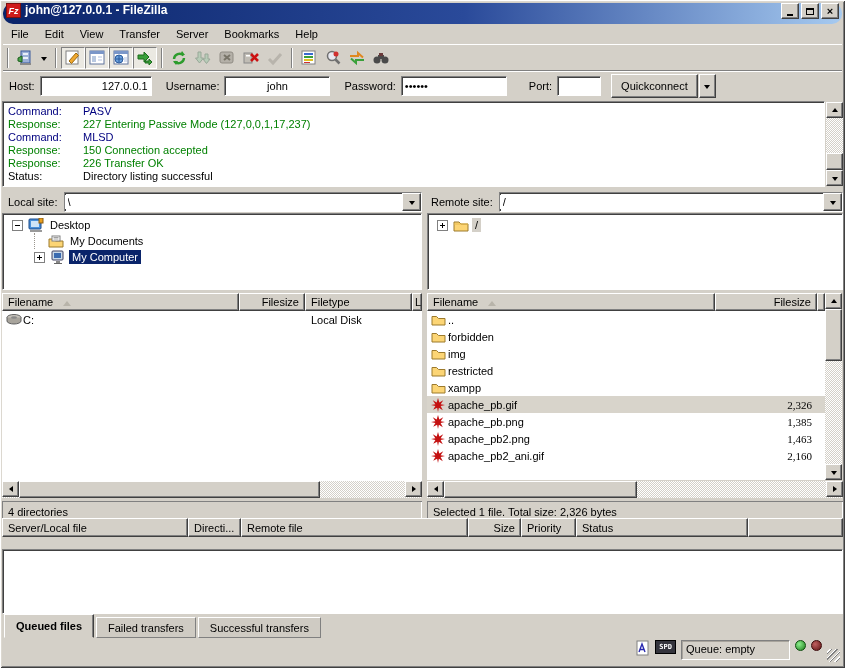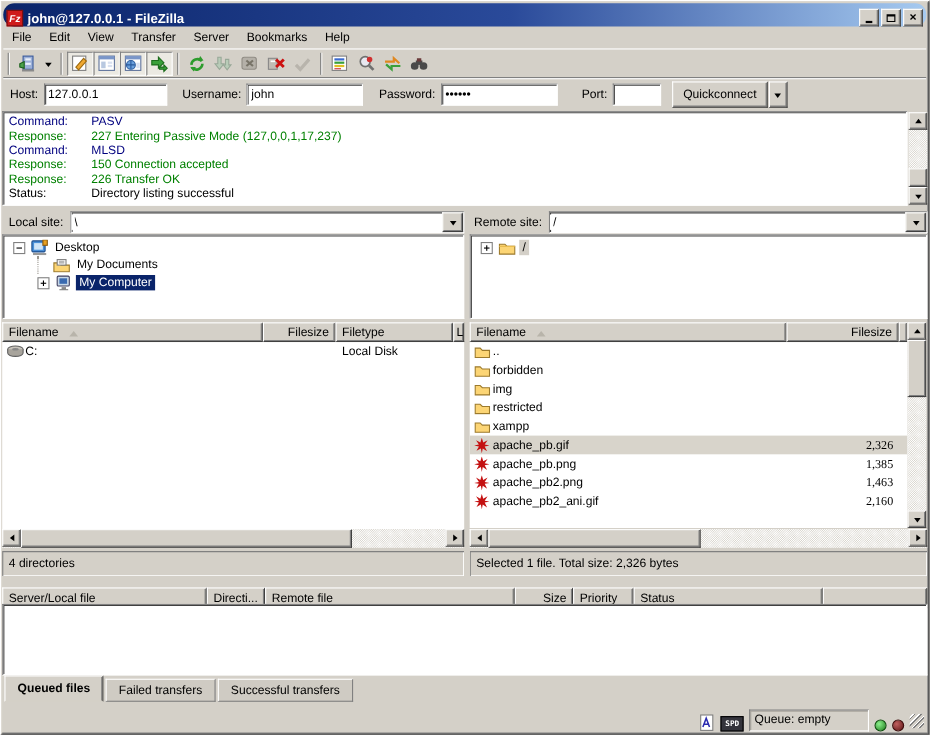--- a/index.html
+++ b/index.html
@@ -3,21 +3,21 @@
 <meta charset="utf-8">
 <style>
   html,body{margin:0;padding:0;background:#808080;}
   .win{position:relative;width:845px;height:668px;background:#d4d0c8;
        font-family:"Liberation Sans","DejaVu Sans",sans-serif;font-size:11px;color:#000;
        overflow:hidden;
        box-shadow:inset 1px 1px 0 #fff, inset -1px -1px 0 #404040, inset 2px 2px 0 #dcd8d0, inset -2px -2px 0 #808080;}
   
   .titlebar{position:absolute;left:3px;top:3px;right:3px;height:21px;
             background:linear-gradient(90deg,#0a246a 0%,#2a4a9a 55%,#a6caf0 100%);
-            display:flex;align-items:flex-end;padding:0 3px;border-radius:10px;}
+            display:flex;align-items:flex-start;padding:0 3px;border-radius:10px;}
   .app-logo{width:15px;height:15px;background:#cf1b1b;color:#fff;font-weight:bold;font-size:9px;
             display:flex;align-items:center;justify-content:center;margin-right:4px;border:1px solid #7d0f0f;box-sizing:border-box;font-style:italic;}
   .title-text{color:#fff;font-weight:bold;font-size:12px;flex:1;white-space:nowrap;}
   .winbtns{display:flex;gap:2px;}
   .wbtn{width:16px;height:14px;background:#d4d0c8;border:1px solid;border-color:#fff #404040 #404040 #fff;
         box-shadow:inset -1px -1px 0 #808080;display:flex;align-items:center;justify-content:center;}
   .g-min{width:6px;height:2px;background:#000;margin-top:7px;}
   .g-max{width:8px;height:7px;border:1px solid #000;border-top-width:2px;box-sizing:border-box;}
   .g-x{font-size:11px;font-weight:bold;line-height:10px;}
   
@@ -94,29 +94,29 @@
   .flist{position:absolute;top:311px;background:#fff;overflow:hidden;}
   .frow{height:17px;display:flex;align-items:center;padding-left:4px;white-space:nowrap;box-sizing:border-box;}
   .frow .ficon{width:17px;flex:none;display:flex;}
   .frow.selrow{background:#d8d4cb;}
   .fsize{margin-left:auto;padding-right:13px;font-family:Liberation Serif, serif;}
   .ftype{position:absolute;left:309px;}
   
   .pstatus{position:absolute;top:501px;height:23px;line-height:22px;padding-left:6px;
            box-shadow:inset 1px 1px 0 #808080, inset -1px -1px 0 #fff;box-sizing:border-box;}
   
-  .qheader{position:absolute;left:2px;top:518px;width:841px;height:19px;background:#d4d0c8;display:flex;margin-top:16px;}
+  .qheader{position:absolute;left:2px;top:518px;width:841px;height:19px;background:#d4d0c8;display:flex;}
   .qbody{position:absolute;left:2px;top:549px;width:841px;height:65px;background:#fff;
          border:1px solid;border-color:#808080 #fff #fff #808080;box-shadow:inset 1px 1px 0 #404040;box-sizing:border-box;}
   .tabs{position:absolute;left:2px;top:615px;width:841px;height:23px;display:flex;align-items:flex-end;padding-left:2px;box-sizing:border-box;}
   .tab{height:19px;padding:0 11px;display:flex;align-items:center;background:#cfcbc3;
        border:1px solid;border-color:#fff #808080 #808080 #fff;margin-right:2px;}
   .tab.active{height:22px;font-weight:bold;background:#d4d0c8;border-color:#fff #404040 #d4d0c8 #fff;box-shadow:inset -1px 0 0 #808080;}
   
-  .statusbar{position:absolute;left:2px;top:640px;width:841px;height:25px;display:flex;align-items:flex-end;
+  .statusbar{position:absolute;left:2px;top:640px;width:841px;height:25px;display:flex;align-items:flex-start;
              justify-content:flex-end;gap:5px;padding-right:3px;box-sizing:border-box;}
   .spd-badge{background:#34343c;color:#fff;font-size:7px;font-weight:bold;padding:2px 3px;border:1px solid #000;
              font-family:"DejaVu Sans Mono",monospace;letter-spacing:0;}
   .queue-box{width:103px;height:18px;line-height:17px;padding-left:4px;background:#d4d0c8;
              border:1px solid;border-color:#808080 #fff #fff #808080;box-shadow:inset 1px 1px 0 #a8a49c;}
   .led{width:9px;height:9px;border-radius:50%;flex:none;}
   .led.green{background:radial-gradient(circle at 35% 35%,#8cf08c,#1e7d1e);border:1px solid #0d4d0d;}
   .led.red{background:radial-gradient(circle at 35% 35%,#c06060,#5d1414);border:1px solid #3c0a0a;}
   .grip{width:13px;height:13px;align-self:flex-end;margin-bottom:3px;
         background:repeating-linear-gradient(135deg,transparent 0 2px,#fff 2px 3px,#808080 3px 4px);}
@@ -259,23 +259,23 @@
           <circle cx="5" cy="11" r="3.5" fill="#4a4a4a"></circle>
           <circle cx="13" cy="11" r="3.5" fill="#4a4a4a"></circle>
           <rect x="6" y="6" width="6" height="4" fill="#4a4a4a"></rect>
           <path d="M7 4 h4 v3 h-4 z" fill="#6a3a3a"></path>
         </svg>
     </div>
   </div>
 
   <div class="qcbar">
     <span class="qlabel">Host:</span>
-    <input class="tinput" style="width: 104px;" value="127.0.0.1">
+    <input class="tinput" style="width: 104px; text-align: right;" value="127.0.0.1">
     <span class="qlabel" style="margin-left:14px">Username:</span>
-    <input class="tinput" style="width: 98px;" value="john">
+    <input class="tinput" style="width: 98px; text-align: center;" value="john">
     <span class="qlabel" style="margin-left:14px">Password:</span>
     <input class="tinput" style="width: 98px;" value="••••••">
     <span class="qlabel" style="margin-left:22px">Port:</span>
     <input class="tinput" style="width: 36px;" value="">
     <div class="btn" style="margin-left:10px">Quickconnect</div>
     <div class="qcdd">
         <div class="tri-d"></div>
       </div>
   </div>
 

